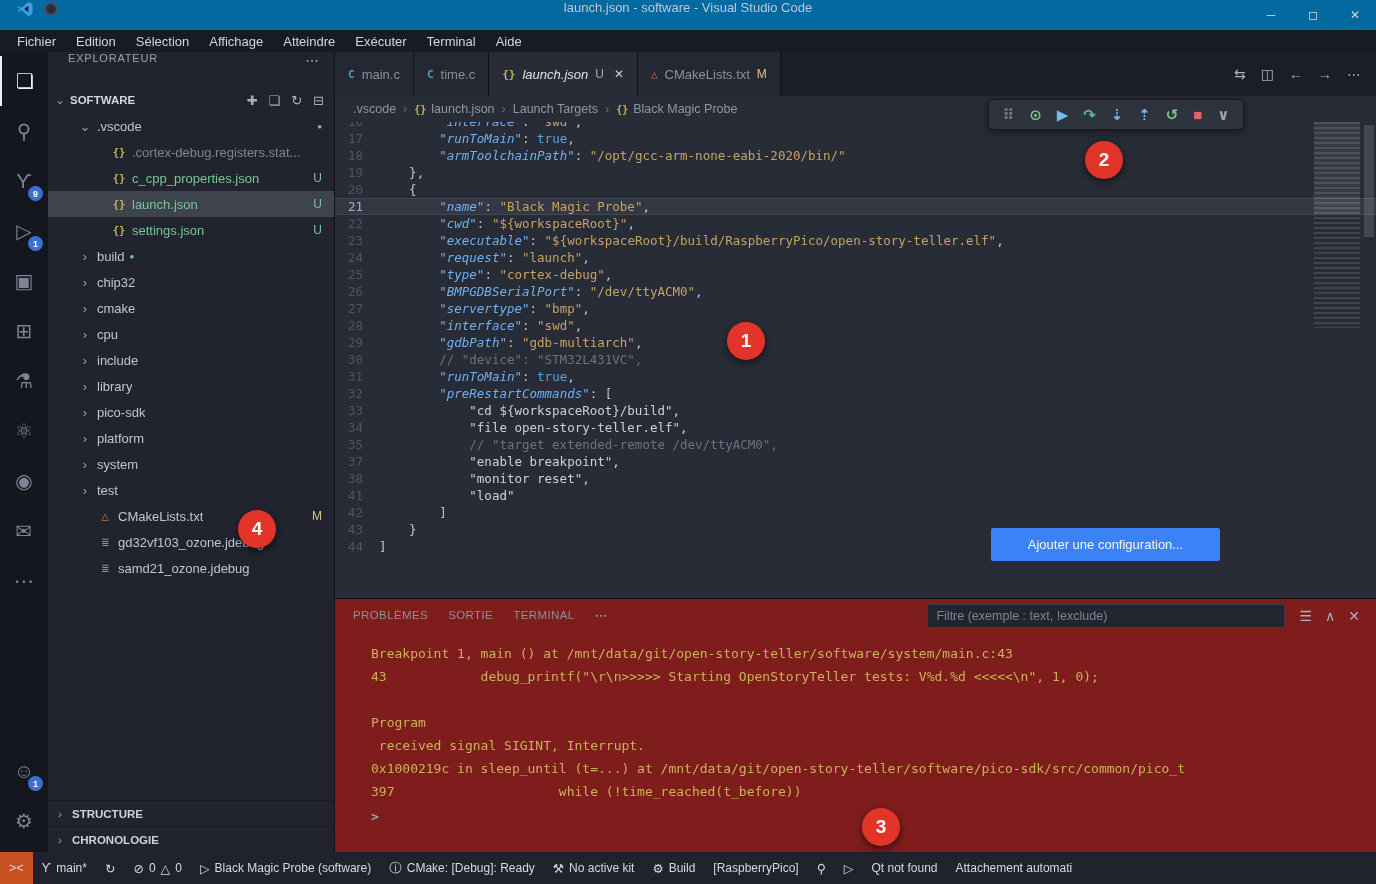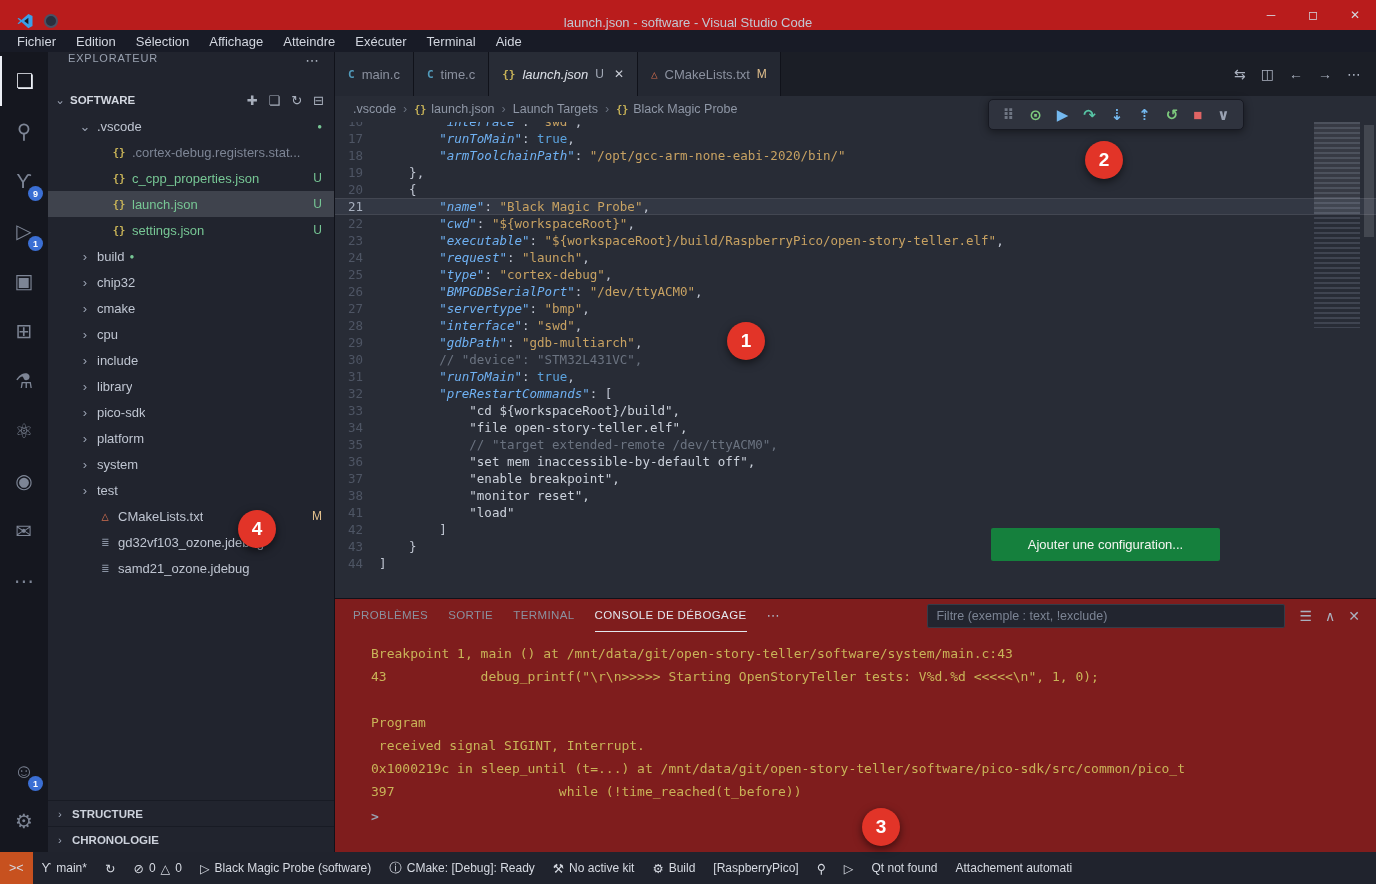--- a/index.html
+++ b/index.html
@@ -1,20 +1,20 @@
 <!DOCTYPE html>
 <html><head>
 <meta charset="utf-8">
 <style>
 *{margin:0;padding:0;box-sizing:border-box}
 html,body{width:1376px;height:884px;overflow:hidden}
 body{background:#10121a;font-family:"Liberation Sans","DejaVu Sans",sans-serif}
 .window{position:relative;width:1376px;height:884px;display:flex;flex-direction:column;background:#282c36;color:#c8cdd8}
 
-.titlebar{height:30px;background:#b91c1c;display:flex;align-items:flex-end;padding-left:16px;flex:none;position:relative;z-index:5}
+.titlebar{height:30px;background:#0369a1;display:flex;align-items:flex-start;padding-left:16px;flex:none;position:relative;z-index:5}
 .tb-left{display:flex;align-items:center;gap:10px}
 .dot-icon{width:14px;height:14px;border-radius:50%;background:#2a2f3d;border:2px solid #4a5164}
 .tb-title{position:absolute;left:0;right:0;text-align:center;font-size:13px;color:#c2c7d3;pointer-events:none}
 .tb-controls{margin-left:auto;display:flex;height:100%;position:relative;z-index:6}
 .tb-btn{width:42px;display:flex;align-items:center;justify-content:center;font-size:12px;color:#d4d8e0}
 
 .menubar{height:22px;background:#181b26;display:flex;align-items:center;padding-left:8px;gap:2px;flex:none;font-size:13px}
 .menu-item{padding:1px 9px;border-radius:4px;color:#d2d6df}
 
 .main{flex:1;display:flex;min-height:0}
@@ -95,21 +95,21 @@
 .console{flex:1;padding:10px 0 0 36px;font-family:"DejaVu Sans Mono",monospace;font-size:13px;line-height:23px;color:#c9b458;overflow:hidden}
 .console-line{white-space:pre}
 .console-prompt{color:#9aa3b2;margin-top:2px;font-weight:bold}
 
 .statusbar{height:32px;background:#20232d;display:flex;align-items:stretch;flex:none;font-size:12px;color:#d6dae2;overflow:hidden;white-space:nowrap}
 .sb-item{display:flex;align-items:center;gap:5px;padding:0 9px;flex:none}
 .sb-item .g{font-size:12.5px}
 
 .debug-toolbar{position:absolute;left:988px;top:99px;width:256px;height:31px;background:#2f333e;border:1px solid #171922;border-radius:5px;box-shadow:0 2px 8px rgba(0,0,0,.45);display:flex;align-items:center;justify-content:space-around;padding:0 6px;z-index:30}
 .dt-icon{font-size:15px;font-weight:bold}
-.add-config{position:absolute;left:991px;top:528px;width:229px;height:33px;background:#15803d;color:#f4f5f1;border:none;font-size:13px;font-family:inherit;border-radius:2px;z-index:20}
+.add-config{position:absolute;left:991px;top:528px;width:229px;height:33px;background:#3b82f6;color:#f4f5f1;border:none;font-size:13px;font-family:inherit;border-radius:2px;z-index:20}
 .annot{position:absolute;width:38px;height:38px;border-radius:50%;background:#e23428;color:#fff;display:flex;align-items:center;justify-content:center;font-size:19px;font-weight:bold;box-shadow:0 3px 9px rgba(0,0,0,.55);z-index:50}
 </style>
 </head>
 <body>
 
 <div class="window">
 
   <div class="titlebar">
     <div class="tb-left">
       <span style="display:flex">
@@ -387,39 +387,37 @@
             <div class="code-line"><span class="ln">26</span><span class="tok-p">        </span><span class="tok-k">"BMPGDBSerialPort"</span><span class="tok-p">: </span><span class="tok-s">"/dev/ttyACM0"</span><span class="tok-p">,</span></div>
             <div class="code-line"><span class="ln">27</span><span class="tok-p">        </span><span class="tok-k">"servertype"</span><span class="tok-p">: </span><span class="tok-s">"bmp"</span><span class="tok-p">,</span></div>
             <div class="code-line"><span class="ln">28</span><span class="tok-p">        </span><span class="tok-k">"interface"</span><span class="tok-p">: </span><span class="tok-s">"swd"</span><span class="tok-p">,</span></div>
             <div class="code-line"><span class="ln">29</span><span class="tok-p">        </span><span class="tok-k">"gdbPath"</span><span class="tok-p">: </span><span class="tok-s">"gdb-multiarch"</span><span class="tok-p">,</span></div>
             <div class="code-line"><span class="ln">30</span><span class="tok-c">        // "device": "STM32L431VC",</span></div>
             <div class="code-line"><span class="ln">31</span><span class="tok-p">        </span><span class="tok-k">"runToMain"</span><span class="tok-p">: </span><span class="tok-b">true</span><span class="tok-p">,</span></div>
             <div class="code-line"><span class="ln">32</span><span class="tok-p">        </span><span class="tok-k">"preRestartCommands"</span><span class="tok-p">: [</span></div>
             <div class="code-line"><span class="ln">33</span><span class="tok-w">            "cd ${workspaceRoot}/build",</span></div>
             <div class="code-line"><span class="ln">34</span><span class="tok-w">            "file open-story-teller.elf",</span></div>
             <div class="code-line"><span class="ln">35</span><span class="tok-c">            // "target extended-remote /dev/ttyACM0",</span></div>
-            <div class="code-line"><span class="ln">36</span><span class="tok-w">            "set mem inaccessible-by-default off",</span></div>
             <div class="code-line"><span class="ln">37</span><span class="tok-w">            "enable breakpoint",</span></div>
             <div class="code-line"><span class="ln">38</span><span class="tok-w">            "monitor reset",</span></div>
             <div class="code-line"><span class="ln">41</span><span class="tok-w">            "load"</span></div>
             <div class="code-line"><span class="ln">42</span><span class="tok-p">        ]</span></div>
             <div class="code-line"><span class="ln">43</span><span class="tok-p">    }</span></div>
             <div class="code-line"><span class="ln">44</span><span class="tok-p">]</span></div>
           </div>
         <div class="minimap"></div>
         <div class="minimap-slider"></div>
         <div class="vscroll"></div>
       </div>
       <div class="panel">
         <div class="panel-tabs">
           <div class="ptab-list">
               <span class="ptab">PROBLÈMES</span>
               <span class="ptab">SORTIE</span>
               <span class="ptab">TERMINAL</span>
-              <span class="ptab active">CONSOLE DE DÉBOGAGE</span>
               <span class="ptab-more">⋯</span>
             </div>
           <input class="panel-filter" placeholder="Filtre (exemple : text, !exclude)" style="">
           <div class="panel-actions">
               <span class="pa-icon">☰</span>
               <span class="pa-icon">∧</span>
               <span class="pa-icon">✕</span>
             </div>
         </div>
         <div class="console">

